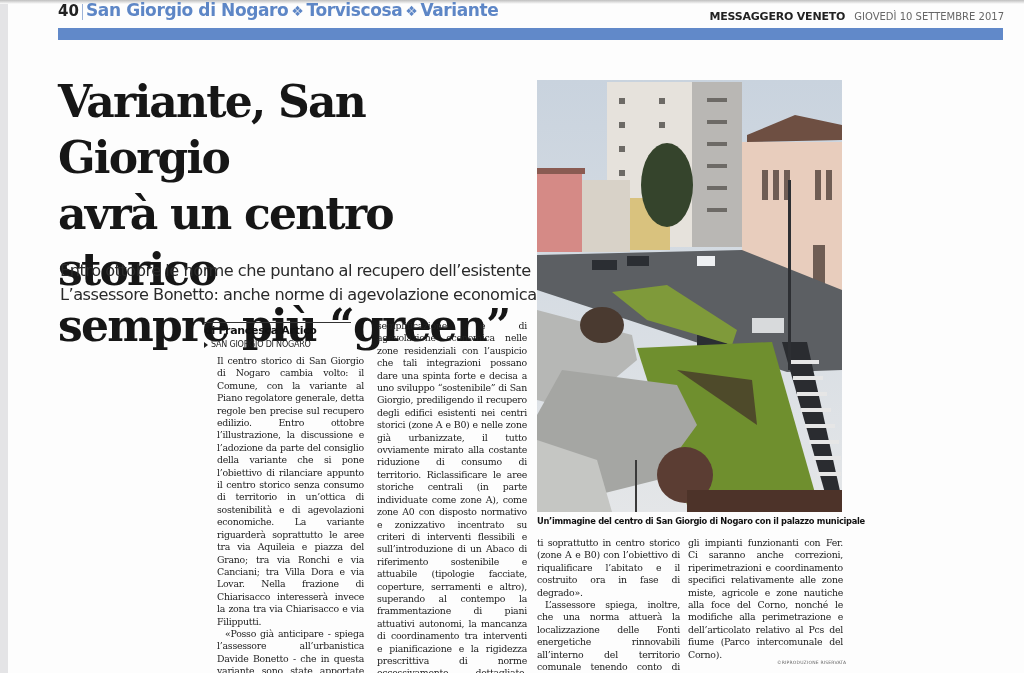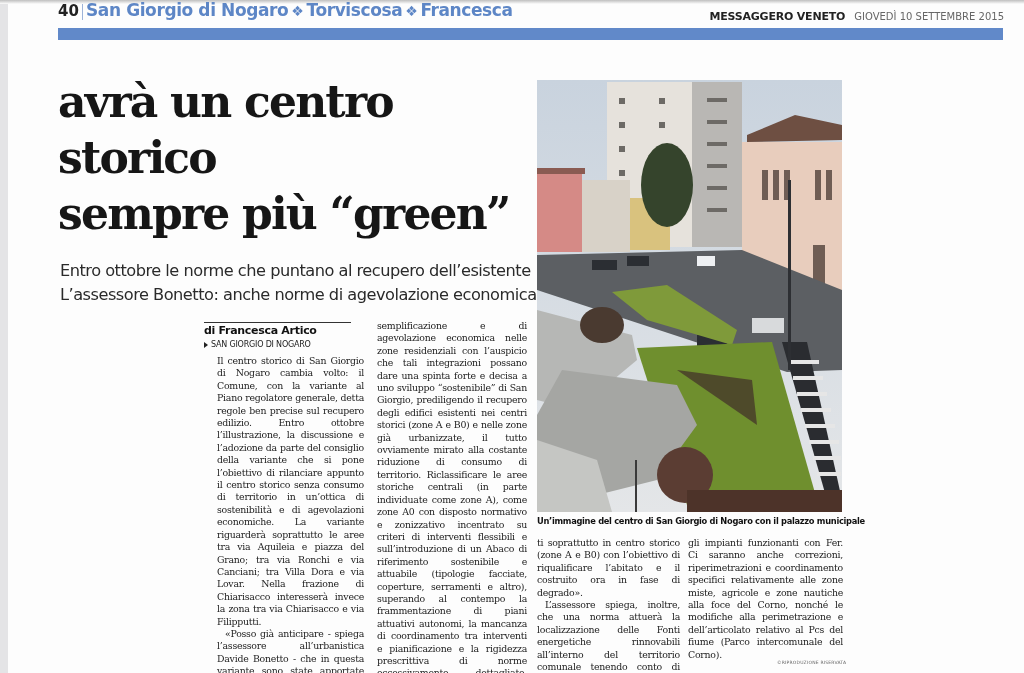--- a/index.html
+++ b/index.html
@@ -43,30 +43,31 @@
 </head>
 <body>
 
 <div class="left-margin"></div>
 <div class="top-shadow"></div>
 
 <div class="page-header">
   <span class="page-num">40</span>
   <span class="header-sep"></span>
   <span class="section-title">
-    <span>San Giorgio di Nogaro</span><span class="sep">❖</span><span>Torviscosa</span><span class="sep">❖</span><span>Francesca</span>
+    <span>San Giorgio di Nogaro</span><span class="sep">❖</span><span>Torviscosa</span><span class="sep">❖</span><span>Variante</span>
   </span>
   <span class="paper-info">
     <span class="paper-name">MESSAGGERO VENETO</span>
-    <span class="paper-date">GIOVEDÌ 10 SETTEMBRE 2015</span>
+    <span class="paper-date">GIOVEDÌ 10 SETTEMBRE 2017</span>
   </span>
 </div>
 <div class="header-bar"></div>
 
 <h1 class="headline">
+  <div>Variante, San Giorgio</div>
   <div>avrà un centro storico</div>
   <div>sempre più “green”</div>
 </h1>
 
 <div class="subhead">
   <div>Entro ottobre le norme che puntano al recupero dell’esistente</div>
   <div>L’assessore Bonetto: anche norme di agevolazione economica</div>
 </div>
 
 <div class="byline">

